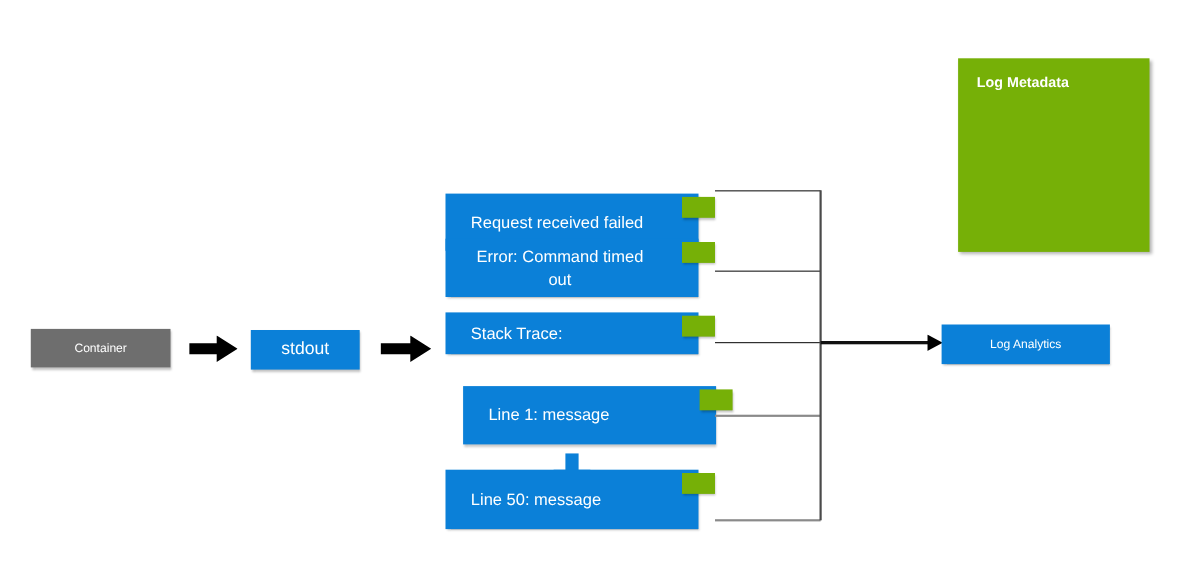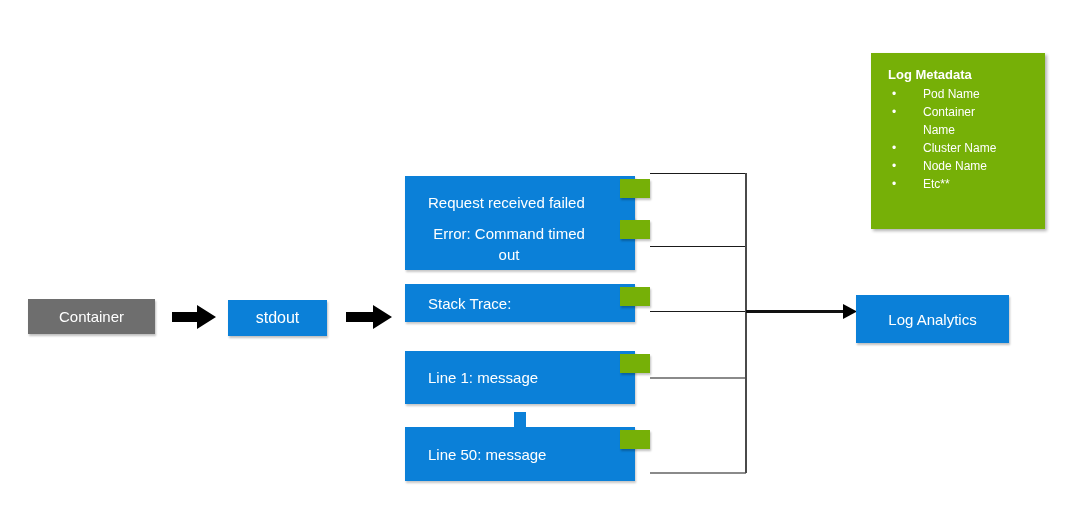--- a/index.html
+++ b/index.html
@@ -12,47 +12,47 @@
   body{font-family:"Liberation Sans", sans-serif;}
   .canvas{
     position:relative;
     width:1090px;height:520px;
     background:#fff;
     overflow:hidden;
   }
   .node{
     position:absolute;
     display:flex;align-items:center;justify-content:center;
-    color:#fff;font-size:15px;
+    color:#fff;font-size:11px;
     box-shadow:1px 2px 2px rgba(0,0,0,0.25);
   }
   .node.gray{background:var(--gray);}
   .node.blue{background:var(--blue);}
   .container-node{left:28px;top:299px;width:127px;height:35px;}
   .stdout-node{left:228px;top:300px;width:99px;height:36px;font-size:16px;}
-  .loganalytics-node{left:856px;top:295px;width:153px;height:48px;justify-content:center;}
+  .loganalytics-node{left:856px;top:295px;width:153px;height:36px;justify-content:center;}
 
   .flow-arrow{position:absolute;}
   .arrow1{left:172px;top:305px;}
   .arrow2{left:346px;top:305px;}
   .down-arrow{left:503px;top:412px;}
 
   .msg{
     position:absolute;
     left:405px;width:230px;
     background:var(--blue);
     display:flex;align-items:center;
     color:#fff;font-size:15px;line-height:21px;
     padding-left:23px;padding-right:45px;
     box-shadow:1px 2px 2px rgba(0,0,0,0.22);
   }
   .msg-1{top:150px;height:52px;margin-top:26px;}
   .msg-2{top:217px;height:53px;text-align:center;}
   .msg-3{top:284px;height:38px;}
-  .msg-4{top:351px;height:53px;}
+  .msg-4{top:351px;height:53px;margin-left:16px;}
   .msg-5{top:427px;height:54px;}
   .tag{
     position:absolute;
     right:-15px;top:3px;
     width:30px;height:19px;
     background:var(--green);
     box-shadow:1px 2px 2px rgba(0,0,0,0.25);
   }
 
   .hline{position:absolute;height:1px;background:#1a1a1a;left:650px;width:96px;}
@@ -144,22 +144,15 @@
   <svg class="main-arrowhead" width="14" height="15" viewBox="0 0 14 15">
     <path d="M0,0 L14,7.5 L0,15 Z" fill="#000"></path>
   </svg>
 
   <div class="node blue loganalytics-node">
     <span>Log Analytics</span>
   </div>
 
   <div class="metadata">
     <div class="metadata-title">Log Metadata</div>
-    <ul class="metadata-list">
-      <li><span>Pod Name</span></li>
-      <li><span>Container Name</span></li>
-      <li><span>Cluster Name</span></li>
-      <li><span>Node Name</span></li>
-      <li><span>Etc**</span></li>
-    </ul>
   </div>
 
 </div>
 
 </body></html>

